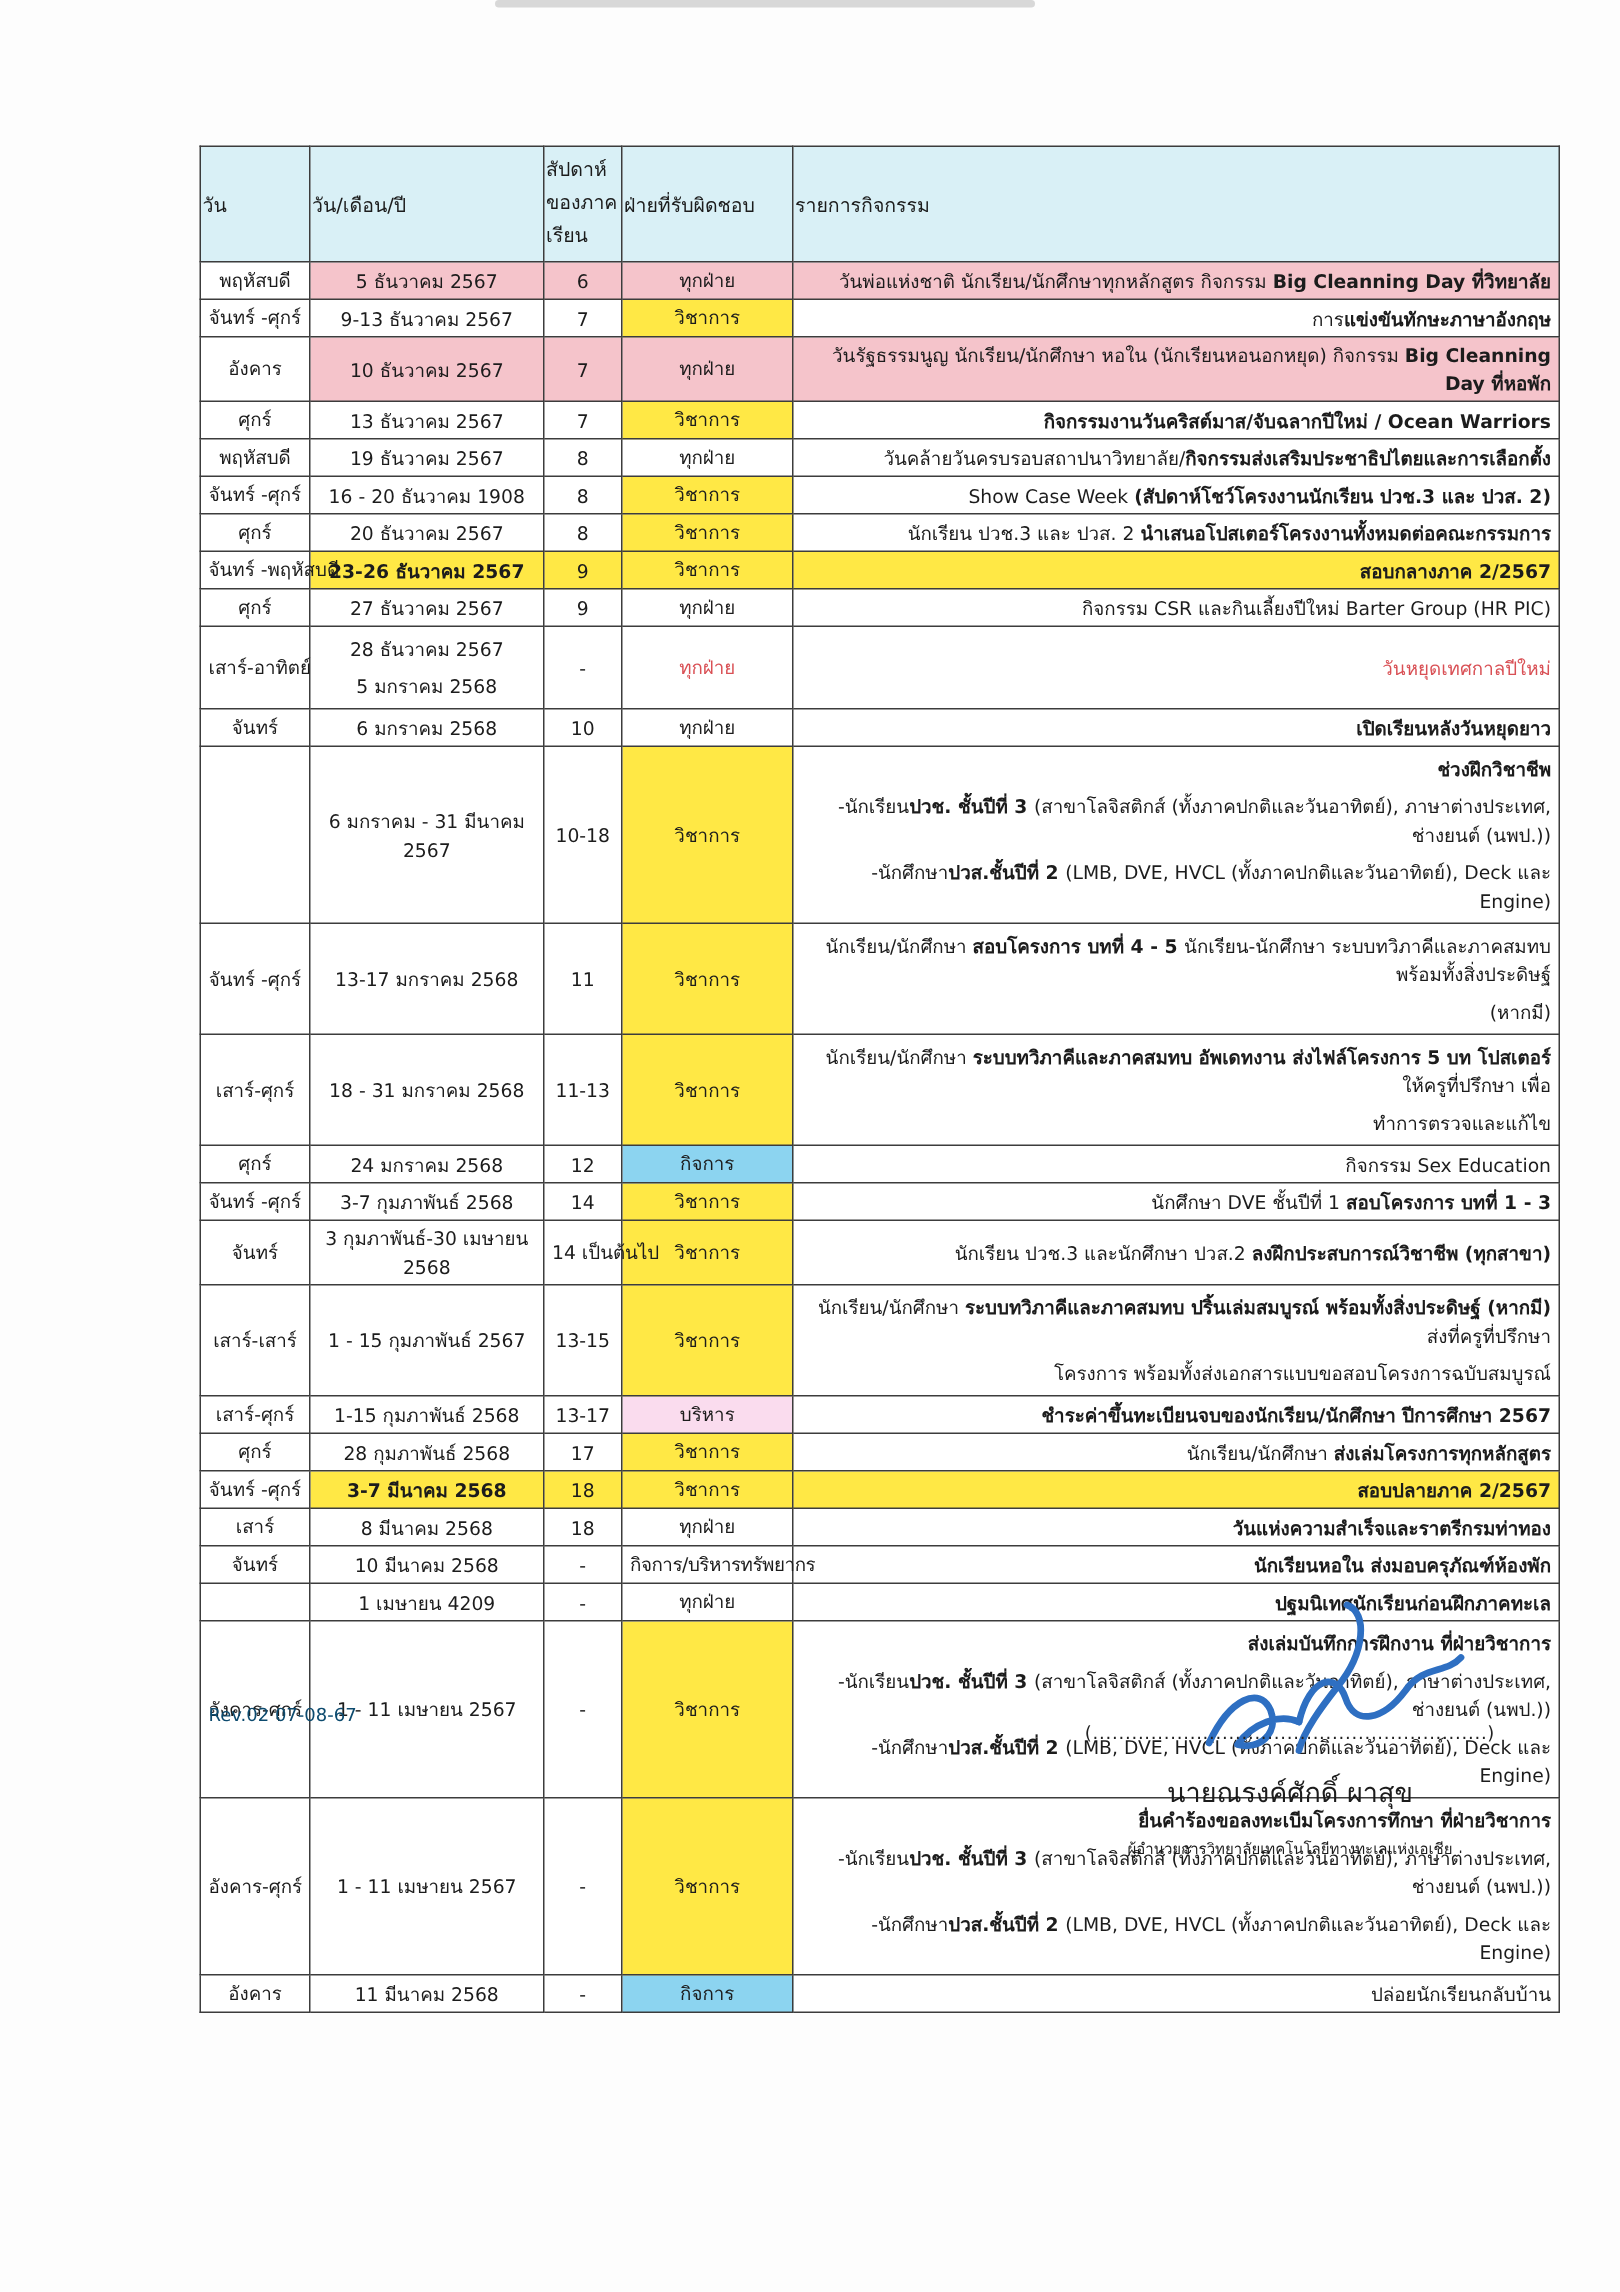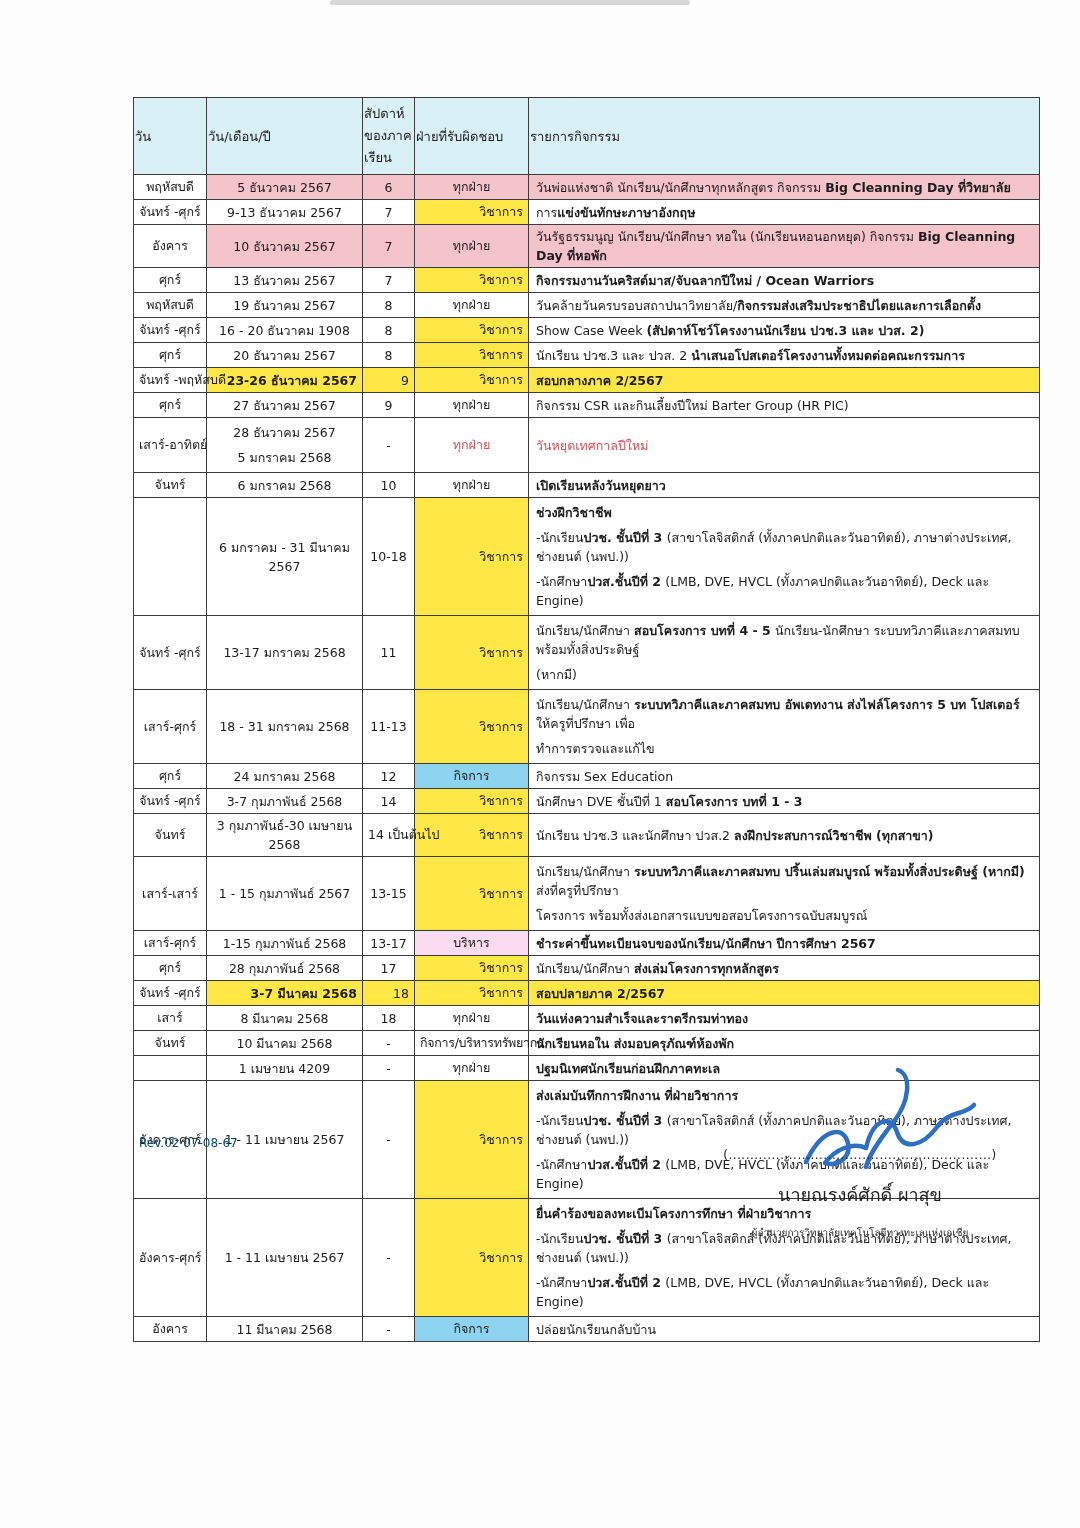--- a/index.html
+++ b/index.html
@@ -14,29 +14,29 @@
     border-collapse:collapse;table-layout:fixed;
   }
   .sched th,.sched td{border:1px solid #3c3c3c;overflow:visible;}
   .sched thead th{
     background:var(--c-header,#d9f0f6);
     font-weight:normal;font-size:13px;height:74px;vertical-align:middle;text-align:left;
   }
   .sched thead .weekhead div{line-height:22px;}
   .sched td{font-size:12.5px;padding:2px 5px;vertical-align:middle;background:#fff;}
   .c{text-align:center;}
-  td.activity{text-align:left;padding-left:7px;}
+  td.activity{text-align:right;padding-left:7px;}
   .line{line-height:19px;min-height:19px;}
   .multi .line,.spread .line{padding:3px 0;}
   .bold,b{font-weight:bold;}
   .red{color:var(--c-red,#d95055);}
   .smalltxt{font-size:10.5px;letter-spacing:-0.3px;white-space:nowrap;padding-left:0;padding-right:0;}
   .nowrap{white-space:nowrap;}
   .bg-pink{background:var(--c-pink,#f5c4cb) !important;}
-  .bg-yellow{background:var(--c-yellow,#ffe845) !important;text-align:right;}
+  .bg-yellow{background:var(--c-yellow,#ffe845) !important;}
   .bg-blue{background:var(--c-blue,#8cd4f0) !important;}
   .bg-rose{background:var(--c-rose,#fadcee) !important;}
   .rev{position:absolute;left:139px;top:1136px;font-size:12px;color:#0c4a6e;}
   .sigblock{position:absolute;left:640px;top:1148px;width:440px;text-align:center;}
   .sigblock .dotline{font-size:12px;letter-spacing:.5px;color:#222;}
   .sigblock .name{margin-top:18px;font-size:18px;}
   .sigblock .title{margin-top:16px;font-size:10px;}
   .sigmark{position:absolute;left:770px;top:1062px;width:215px;height:118px;}
   .sigmark svg{width:100%;height:100%;}
   .sigmark path{fill:none;stroke:var(--c-sig,#2e6fc2);stroke-width:4.5;stroke-linecap:round;stroke-linejoin:round;}

